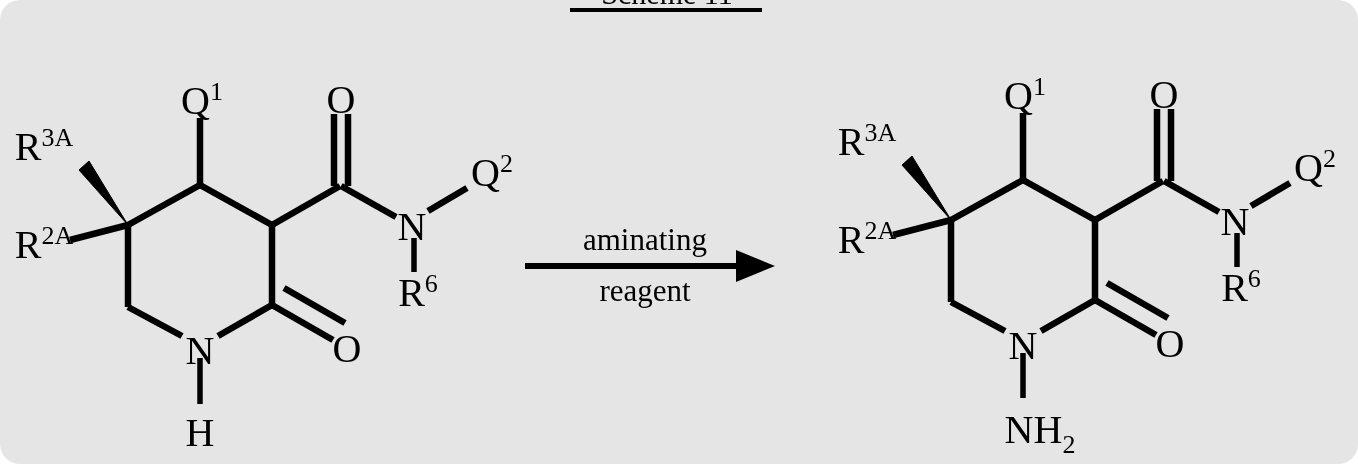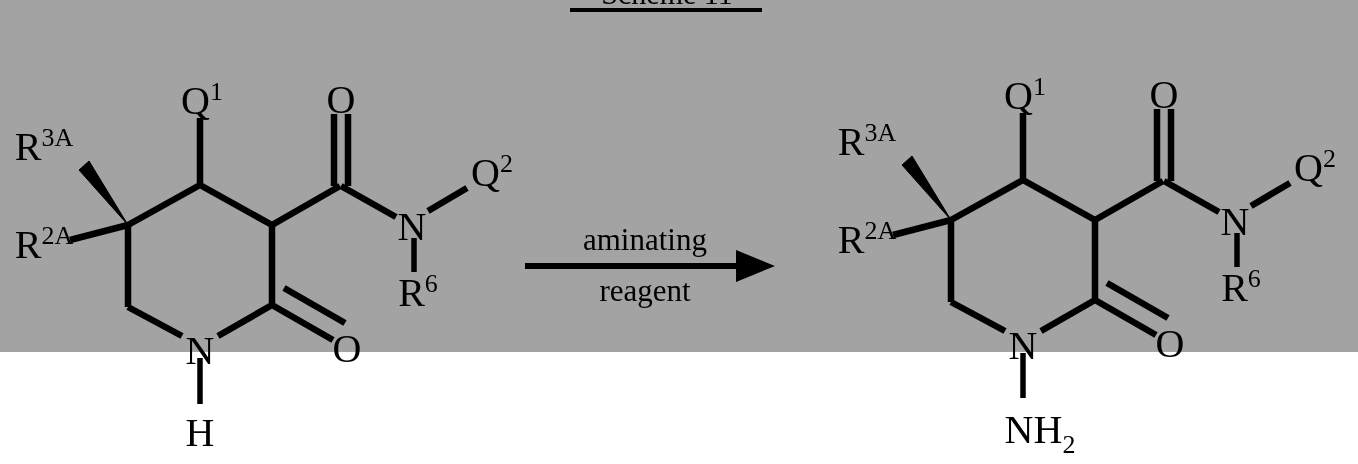--- a/index.html
+++ b/index.html
@@ -11,22 +11,23 @@
   body {
     width: 1358px;
     height: 464px;
     overflow: hidden;
     font-family: "Liberation Serif", "DejaVu Serif", serif;
     color: #000000;
   }
   #scheme-root {
     position: relative;
     width: 1358px;
-    height: 352px;
-    background: #a3a3a3;
+    height: 464px;
+    background: #e5e5e5;
+    border-radius: 20px;
   }
   #scheme-svg {
     position: absolute;
     left: 0;
     top: 0;
     width: 1358px;
     height: 464px;
     display: block;
   }
   .atom-label, .sub-label, .reagent-label, .title-label {

